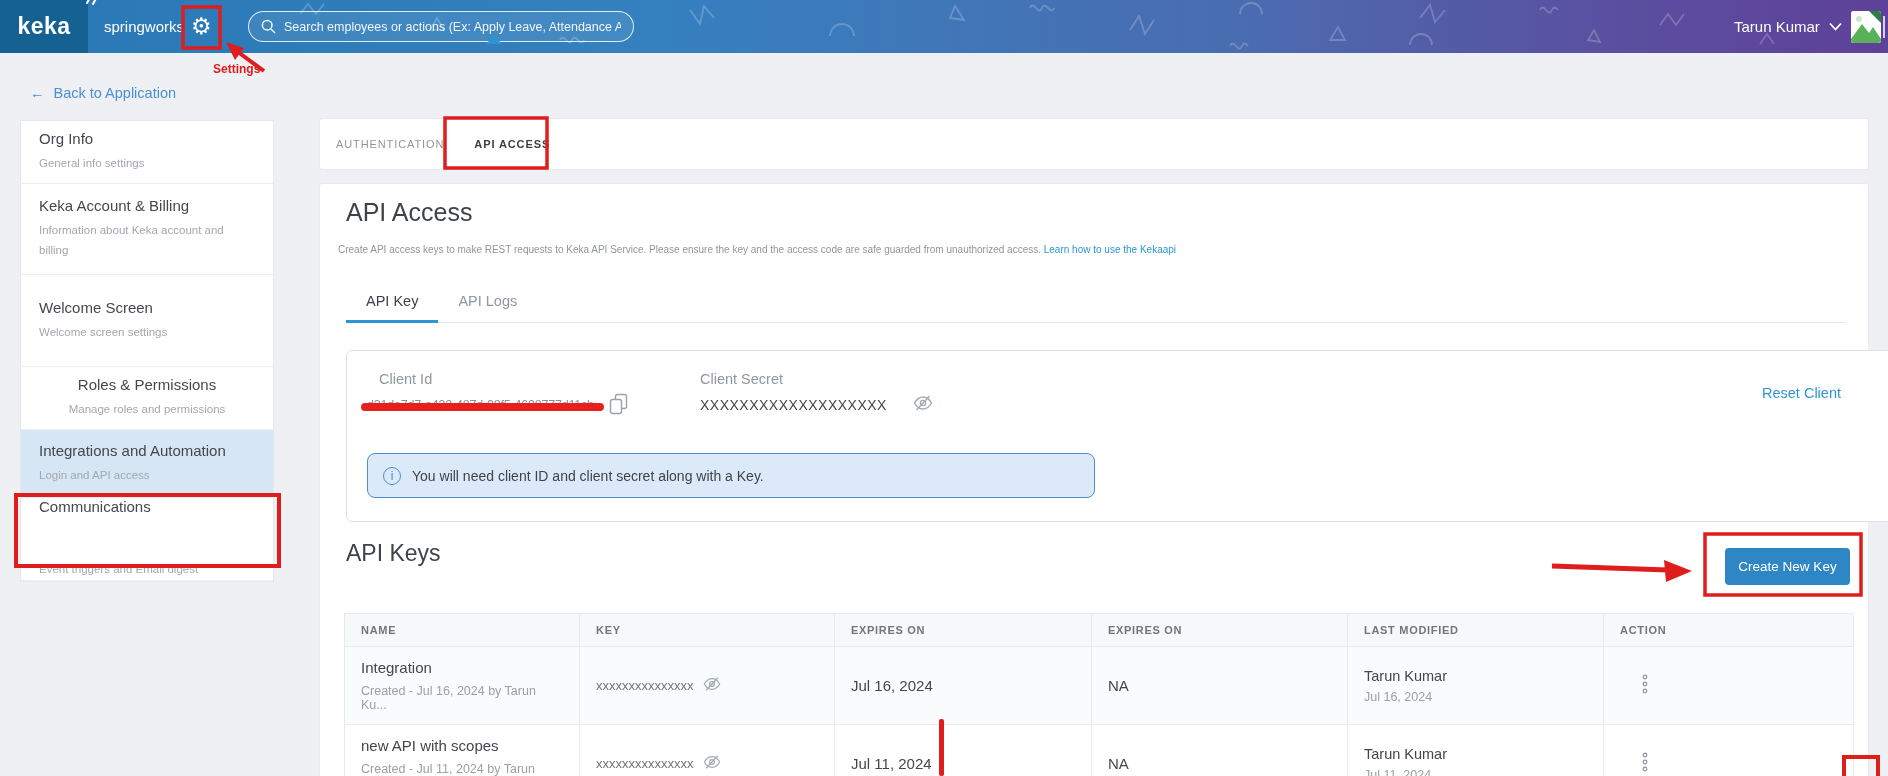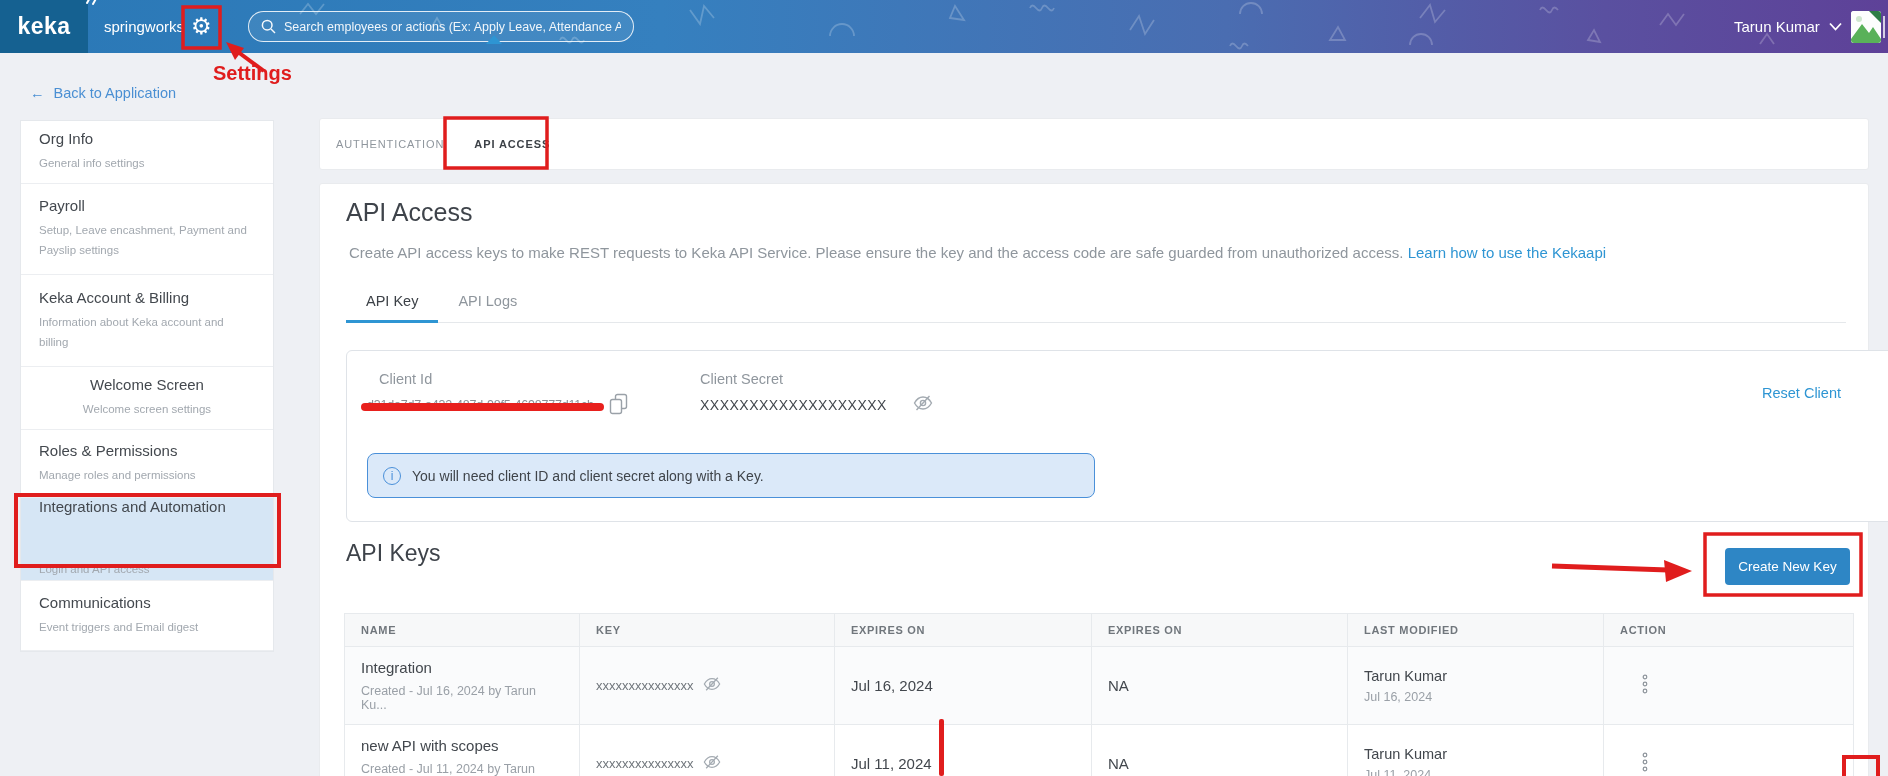--- a/index.html
+++ b/index.html
@@ -46,21 +46,21 @@
     border:1px solid #e9ebee; border-radius:3px; display:flex; align-items:center; padding-left:16px; }
   .top-tab { font-size:11px; letter-spacing:0.9px; color:#8f969d; cursor:pointer; }
   .top-tab.active { color:#3c4147; font-weight:700; margin-left:30px; }
   .tab-pointer { position:absolute; left:486px; top:35px; width:0; height:0;
     border-left:8px solid transparent; border-right:8px solid transparent; border-bottom:9px solid #2e95d3; }
 
   
   .main-card { position:absolute; left:319px; top:183px; width:1550px; height:640px; background:#fff;
     border:1px solid #e9ebee; border-radius:3px; }
   .page-title { position:absolute; left:26px; top:14px; font-size:25px; font-weight:400; color:#3e434a; }
-  .page-desc { position:absolute; left:29px; top:60px; font-size:15px; color:#8f969d; white-space:nowrap; }
+  .page-desc { position:absolute; left:18px; top:60px; font-size:10px; color:#8f969d; white-space:nowrap; }
   .page-desc a { color:#2e95d3; text-decoration:none; cursor:pointer; }
   .subtabs { position:absolute; left:26px; top:97px; width:1500px; border-bottom:1px solid #e5e8eb; display:flex; }
   .subtab { position:relative; padding:12px 20px 13px; font-size:14.5px; color:#8f969d; cursor:pointer; }
   .subtab.active { color:#3c4147; }
   .subtab.active::after { content:""; position:absolute; left:0; right:0; bottom:-1px; height:3px; background:#2e95d3; }
 
   
   .client-card { position:absolute; left:26px; top:166px; width:1622px; height:172px;
     border:1px solid #dfe3e8; border-radius:6px; background:#fff; }
   .field-label { position:absolute; font-size:14.5px; color:#8f969d; }
@@ -90,21 +90,21 @@
   .cell-name { font-size:15px; color:#42474d; margin-bottom:8px; }
   .cell-sub { font-size:12.5px; color:#9aa0a7; }
   .key-wrap { display:flex; align-items:center; gap:9px; font-size:13px; color:#70767c; }
   .date-text { font-size:15px; color:#42474d; }
   .mod-name { font-size:14.5px; color:#42474d; margin-bottom:6px; }
   .mod-date { font-size:12.5px; color:#9aa0a7; }
   .kebab { margin-left:22px; cursor:pointer; display:inline-block; }
 
   
   .annotation-overlay { position:absolute; left:0; top:0; width:1888px; height:776px; pointer-events:none; z-index:60; }
-  .settings-label { position:absolute; left:213px; top:62px; color:#e01d1d; font-size:20px; font-weight:600; z-index:61; }
+  .settings-label { position:absolute; left:213px; top:62px; color:#e01d1d; font-size:12px; font-weight:600; z-index:61; }
 </style>
 </head>
 <body>
 
 <div class="page">
 
   <div class="header">
     <svg class="header-pattern" viewBox="0 0 1888 53">
       <g fill="none" stroke="rgba(255,255,255,0.22)" stroke-width="1.8">
         <path d="M300 14 l8 -10 8 10 8 -10"></path>
@@ -168,24 +168,20 @@
 
   <div class="back-link">
     <span>←</span>
     <span>Back to Application</span>
   </div>
 
   <div class="sidebar">
     <div class="side-item">
       <div class="si-title">Org Info</div>
       <div class="si-sub">General info settings</div>
-    </div>
-    <div class="side-item">
-      <div class="si-title">Payroll</div>
-      <div class="si-sub">Setup, Leave encashment, Payment and Payslip settings</div>
     </div>
     <div class="side-item">
       <div class="si-title">Keka Account &amp; Billing</div>
       <div class="si-sub">Information about Keka account and billing</div>
     </div>
     <div class="side-item">
       <div class="si-title">Welcome Screen</div>
       <div class="si-sub">Welcome screen settings</div>
     </div>
     <div class="side-item">

